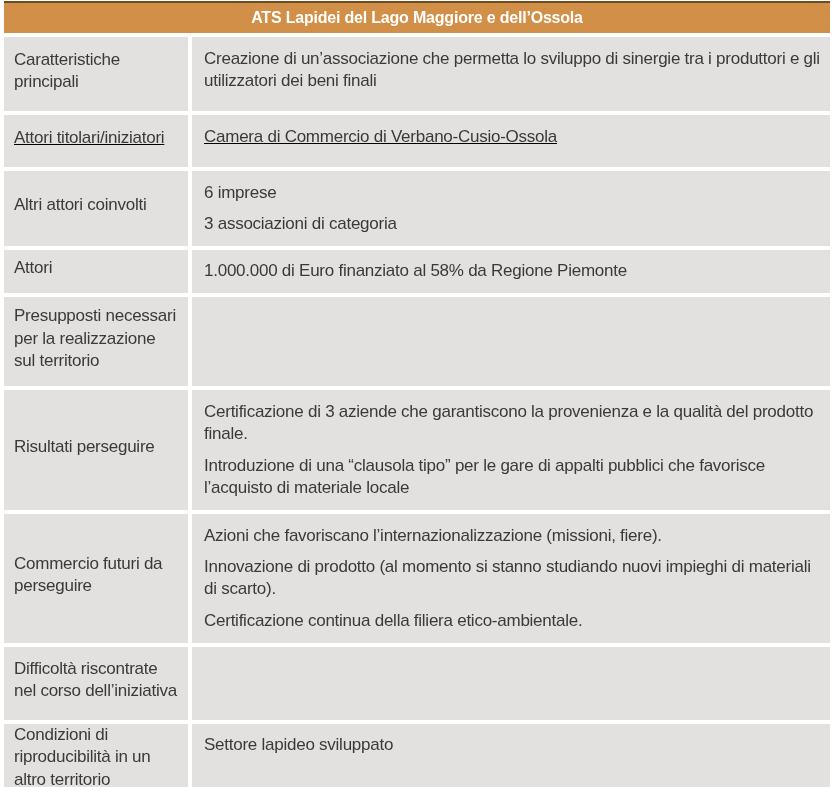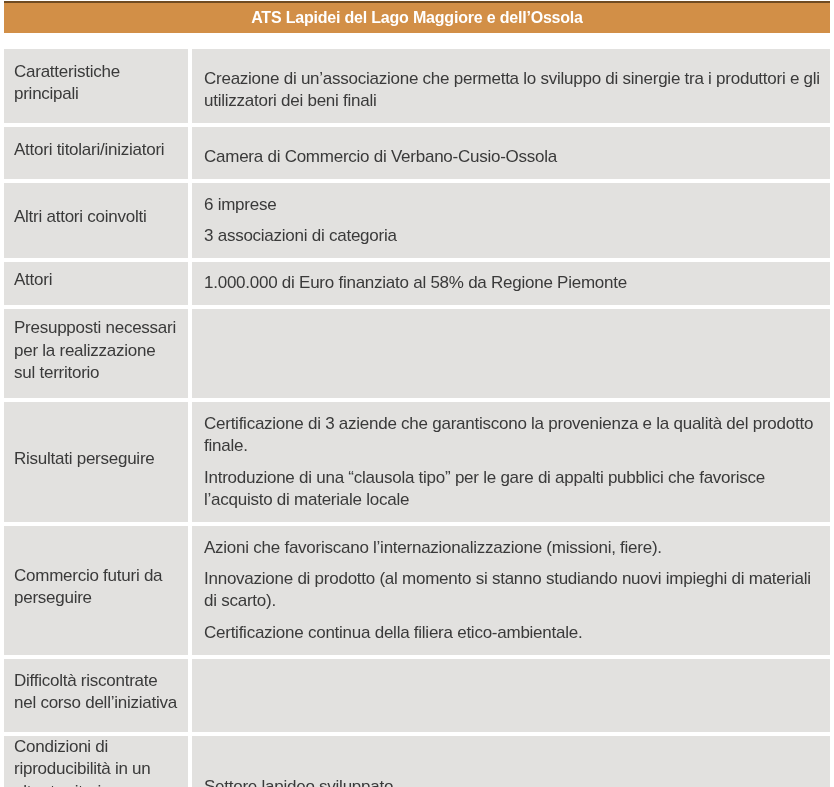--- a/index.html
+++ b/index.html
@@ -23,21 +23,21 @@
     box-sizing: border-box;
     background: #d28f47;
     border-top: 2px solid #6f4b22;
     color: #ffffff;
     font-weight: bold;
     font-size: 16px;
     letter-spacing: -0.2px;
     text-align: center;
     height: 32px;
     line-height: 29px;
-    margin-bottom: 16px;
+    margin-bottom: 4px;
   }
   .row {
     display: flex;
     column-gap: 4px;
     margin-bottom: 4px;
   }
   .row:last-child { margin-bottom: 0; }
   .cell {
     background: #e2e1df;
     box-sizing: border-box;
@@ -51,28 +51,28 @@
     flex: 0 0 184px;
     padding: 0 8px 6px 10px;
     display: flex;
     align-items: center;
   }
   .cell.content {
     flex: 1 1 auto;
     padding: 6px 10px 6px 12px;
     display: flex;
     flex-direction: column;
-    justify-content: flex-end;
+    justify-content: flex-start;
   }
   .cell.content p {
     margin: 4.5px 0;
   }
   
   .r0 { min-height: 74px; }
-  .r1 { min-height: 52px; }
+  .r1 { min-height: 52px; text-decoration: underline; }
   .r2 { min-height: 56px; border-radius: 29px; }
   .r3 { min-height: 26px; }
   .r4 { min-height: 89px; }
   .r5 { min-height: 109px; }
   .r6 { min-height: 106px; }
   .r7 { min-height: 73px; }
   .r8 { min-height: 70px; }
 </style>
 </head>
 <body>

